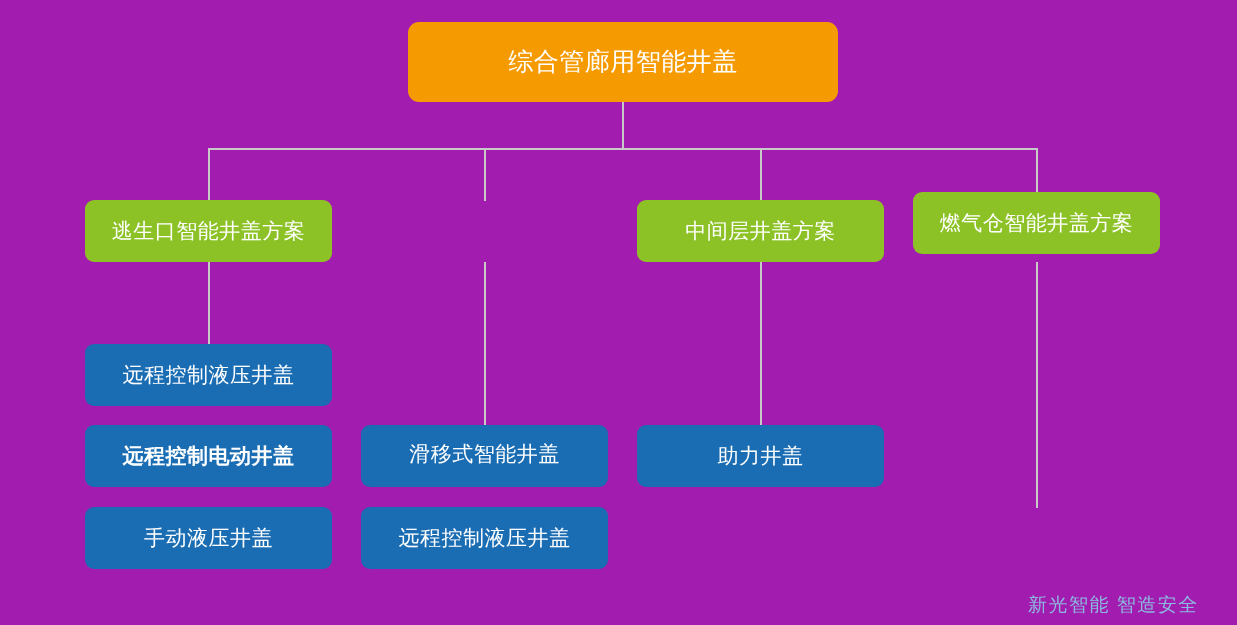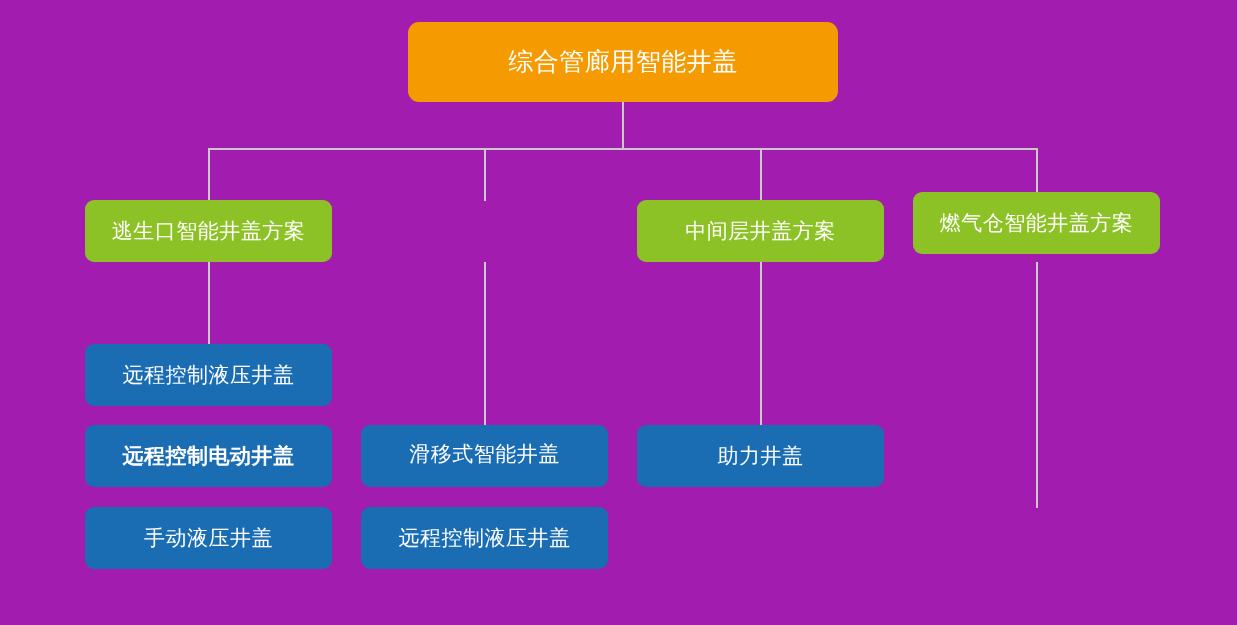--- a/index.html
+++ b/index.html
@@ -84,14 +84,15 @@
   <div class="node node-leaf" style="left:85px; top:344px; width:247px; height:62px;">远程控制液压井盖</div>
   <div class="node node-leaf" style="left:85px; top:425px; width:247px; height:62px;font-weight:bold;">远程控制电动井盖</div>
   <div class="node node-leaf" style="left:85px; top:507px; width:247px; height:62px;">手动液压井盖</div>
 
   <div class="node node-leaf" style="left:361px; top:425px; width:247px; height:62px;font-family:Liberation Mono, monospace;">滑移式智能井盖</div>
   <div class="node node-leaf" style="left:361px; top:507px; width:247px; height:62px;">远程控制液压井盖</div>
 
   <div class="node node-leaf" style="left:637px; top:425px; width:247px; height:62px;">助力井盖</div>
 
 
+  <div class="watermark" style="left:1028px; top:592px;">新光智能 智造安全</div>
 
 </div>
 
 </body></html>

